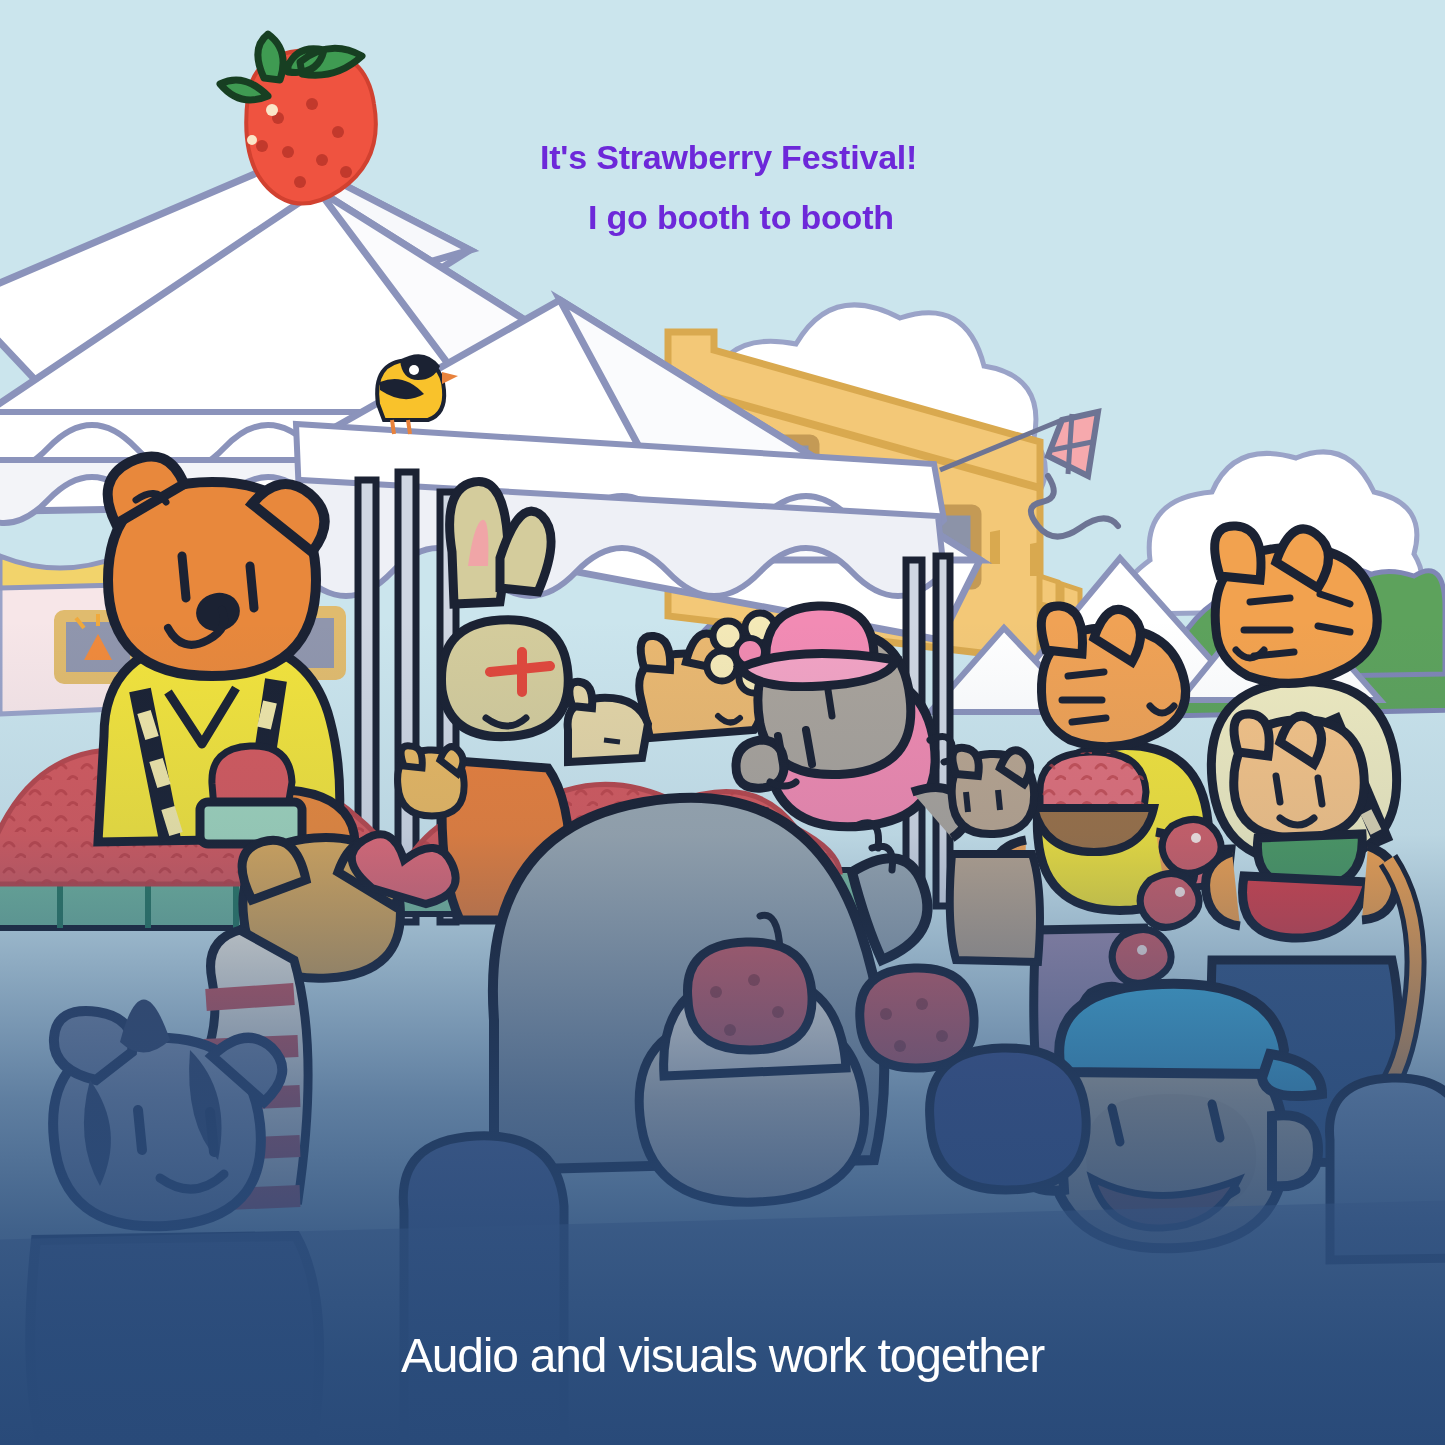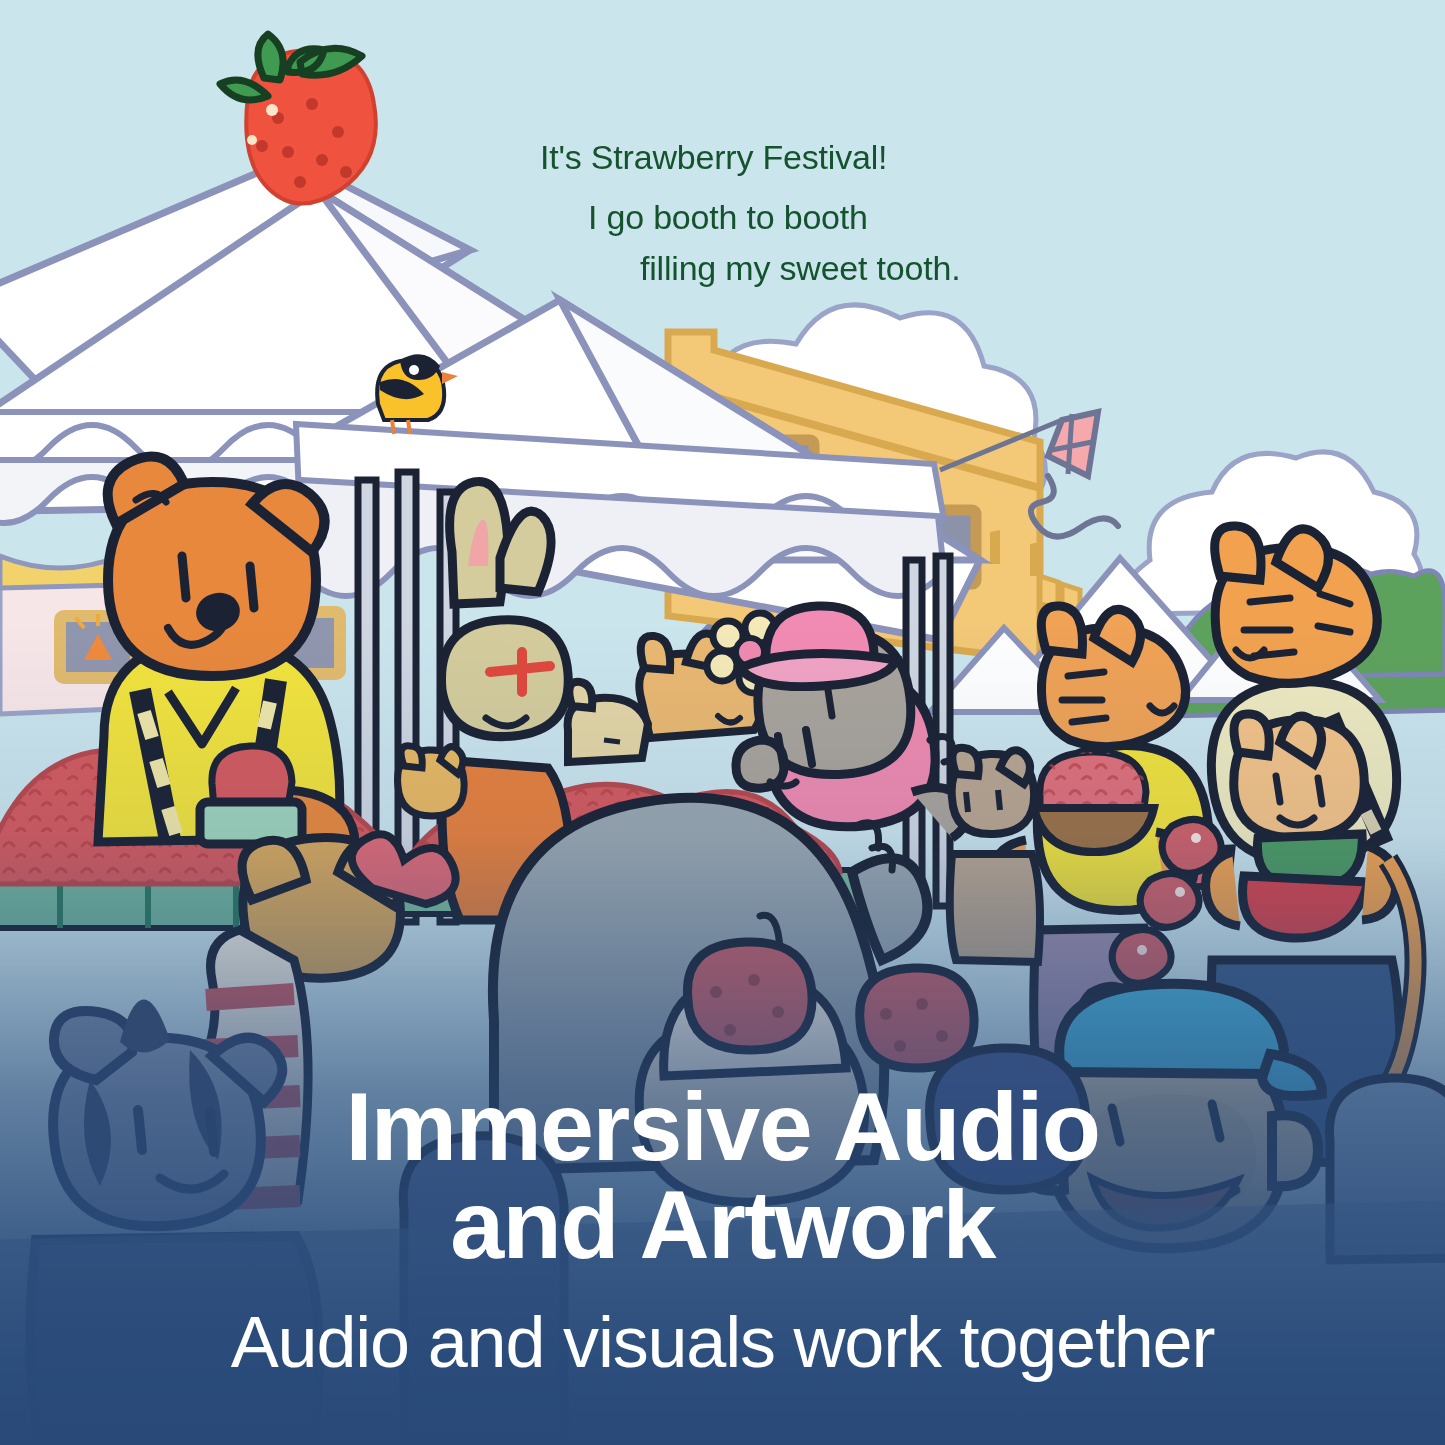--- a/index.html
+++ b/index.html
@@ -10,21 +10,21 @@
   }
   #promo-card { position:relative; width:1445px; height:1445px; overflow:hidden; }
 
   
   #illustration { position:absolute; inset:0; }
   #illustration svg { display:block; width:100%; height:100%; }
 
   
   #caption {
     position:absolute; left:540px; top:132px; width:620px;
-    color:#14532d; font-weight:normal; font-size:34px; line-height:1.52;
+    color:#6d28d9; font-weight:bold; font-size:34px; line-height:1.52;
     letter-spacing:-.2px; z-index:6;
   }
   .cap-l1 { text-align:left; }
   .cap-l2 { text-align:left; padding-left:48px;margin-top:8px; }
   .cap-l3 { text-align:left; padding-left:100px; }
 
   
   #scrim {
     position:absolute; left:0; right:0; top:620px; bottom:0; z-index:7;
     background:linear-gradient(to bottom,
@@ -38,21 +38,21 @@
   }
   #overlay-text {
     position:absolute; left:0; right:0; bottom:62px; z-index:8;
     text-align:center; color:#ffffff; padding:0 40px;
   }
   #promo-title {
     font-size:97px; font-weight:bold; line-height:1.01;
     letter-spacing:-1.6px; margin-bottom:28px;
   }
   #promo-subtitle {
-    font-size:72px; font-weight:normal; line-height:1.12;
+    font-size:48px; font-weight:normal; line-height:1.12;
     letter-spacing:-1.2px;
   }
   .tl { display:block; }
 </style>
 </head>
 <body>
 
 <div id="promo-card">
 
   <div id="illustration">
@@ -406,28 +406,23 @@
         </g>
 
         <path d="M-20 1240 L1465 1200 L1465 1465 L-20 1465 z" fill="#6a7ea6" opacity=".5"></path>
       </g>
     </svg>
   </div>
 
   <div id="caption">
     <div class="cap-l1">It's Strawberry Festival!</div>
     <div class="cap-l2">I go booth to booth</div>
-    <div class="cap-l3">filling my sweet tooth.</div>
   </div>
 
   <div id="scrim"></div>
 
   <div id="overlay-text">
-    <div id="promo-title">
-      <span class="tl">Immersive Audio</span>
-      <span class="tl">and Artwork</span>
-    </div>
     <div id="promo-subtitle">
       <span class="tl">Audio and visuals work together</span>
     </div>
   </div>
 
 </div>
 
 </body></html>

